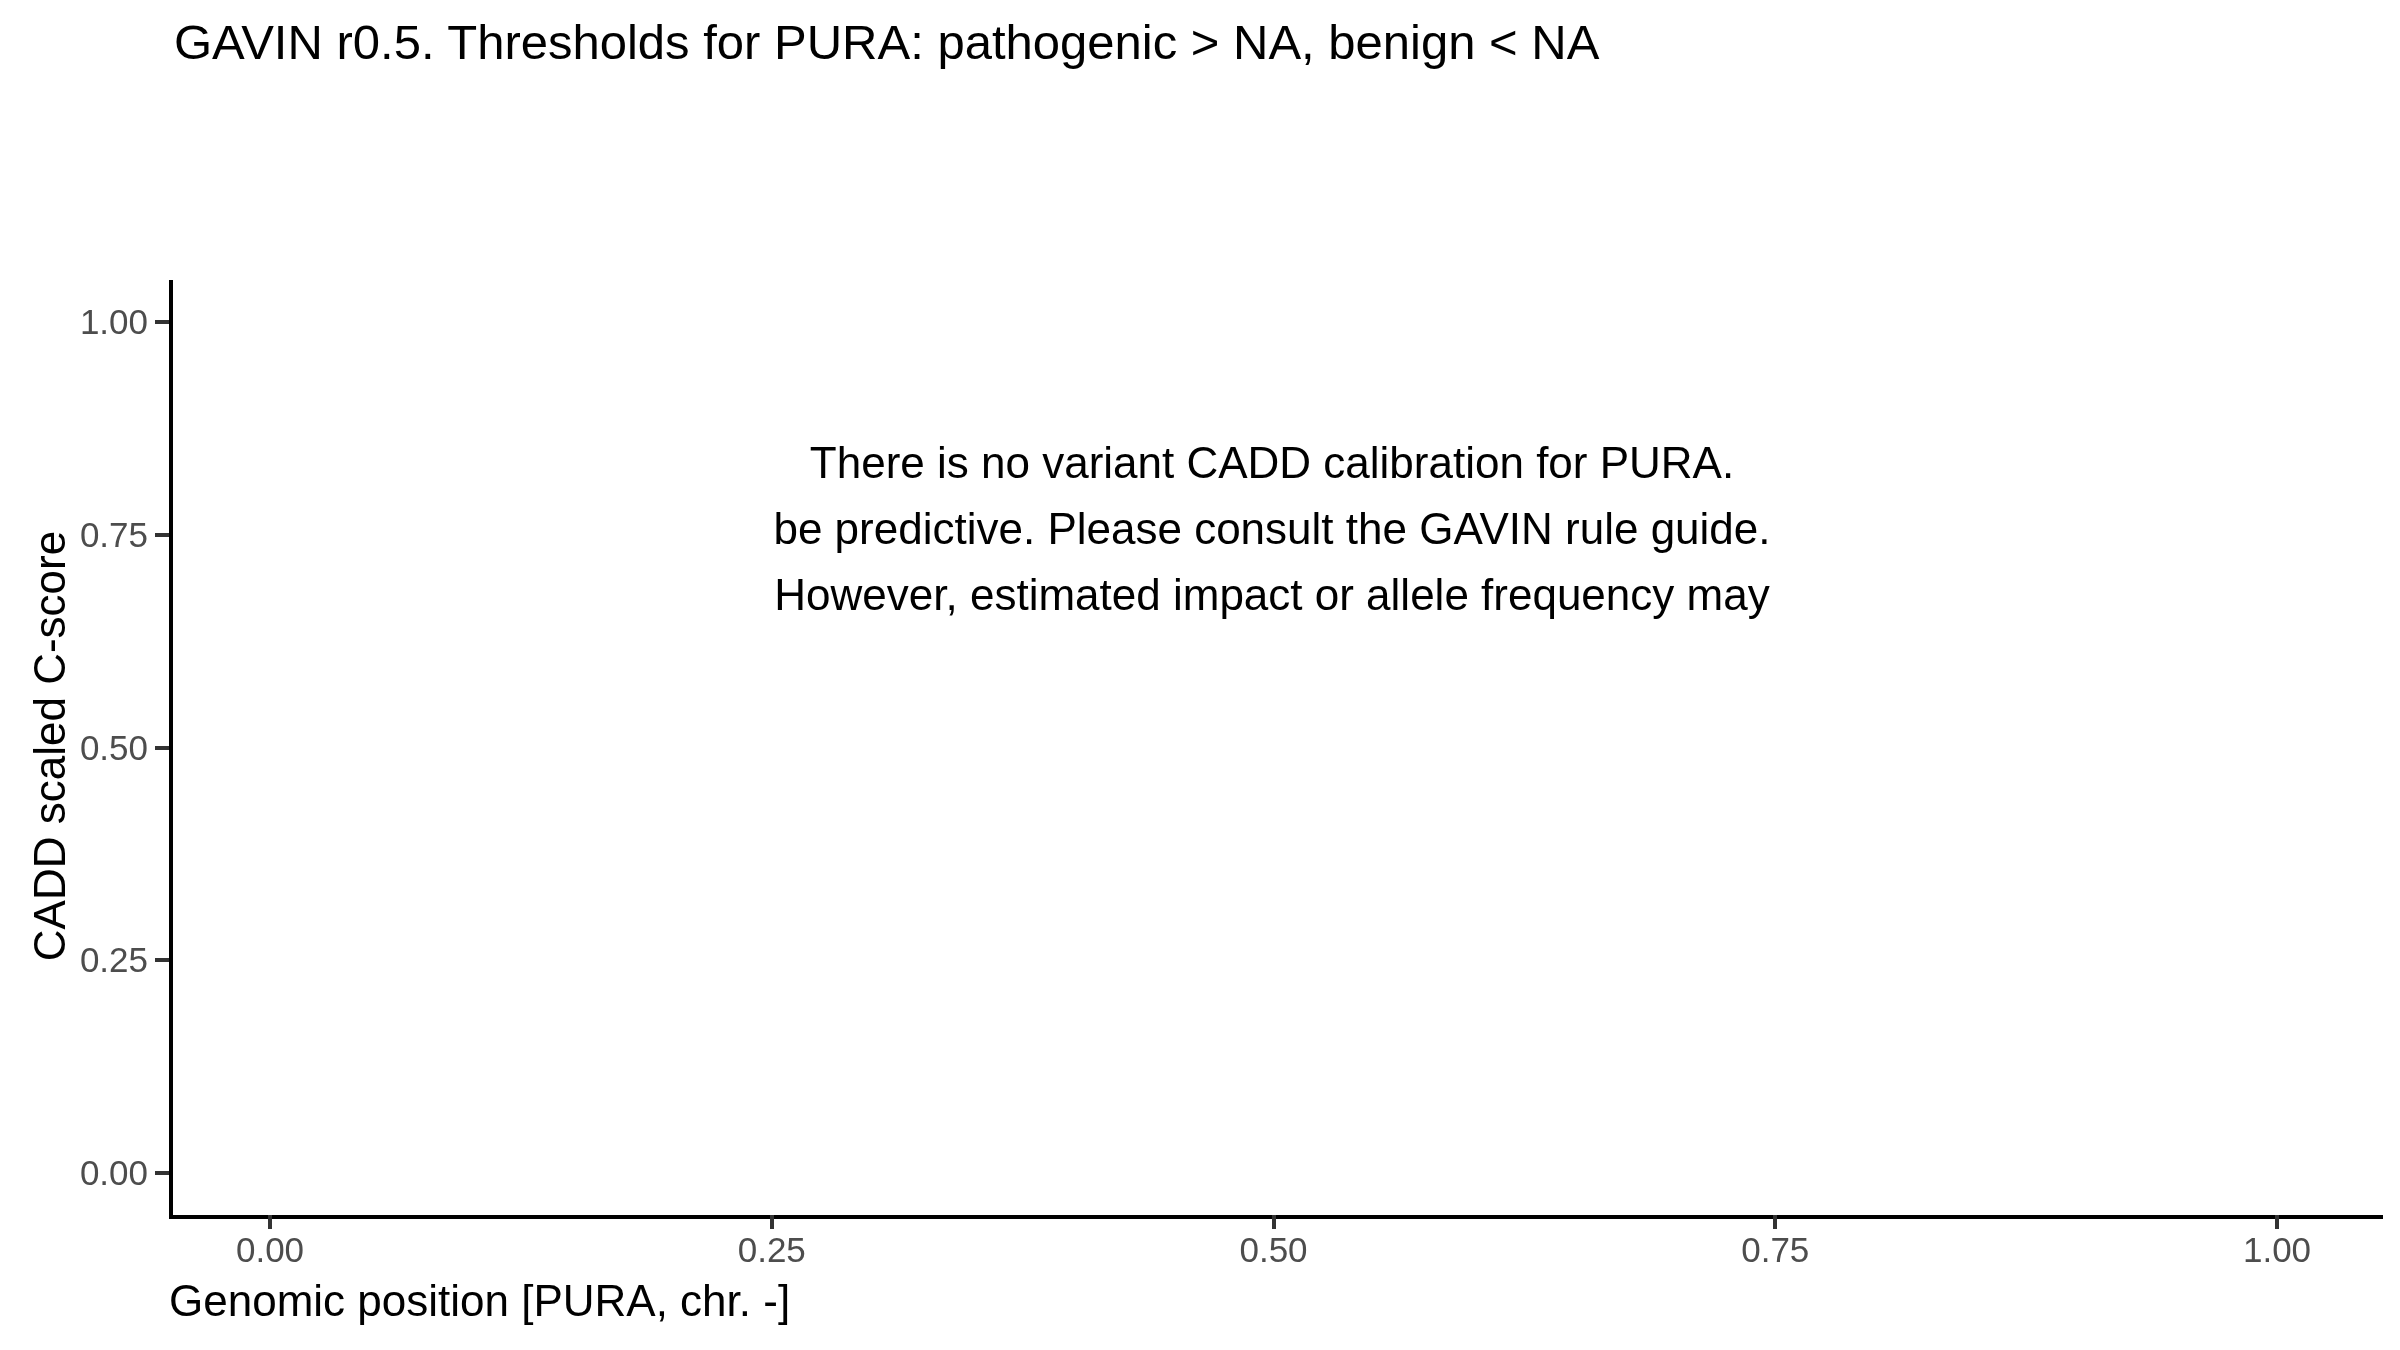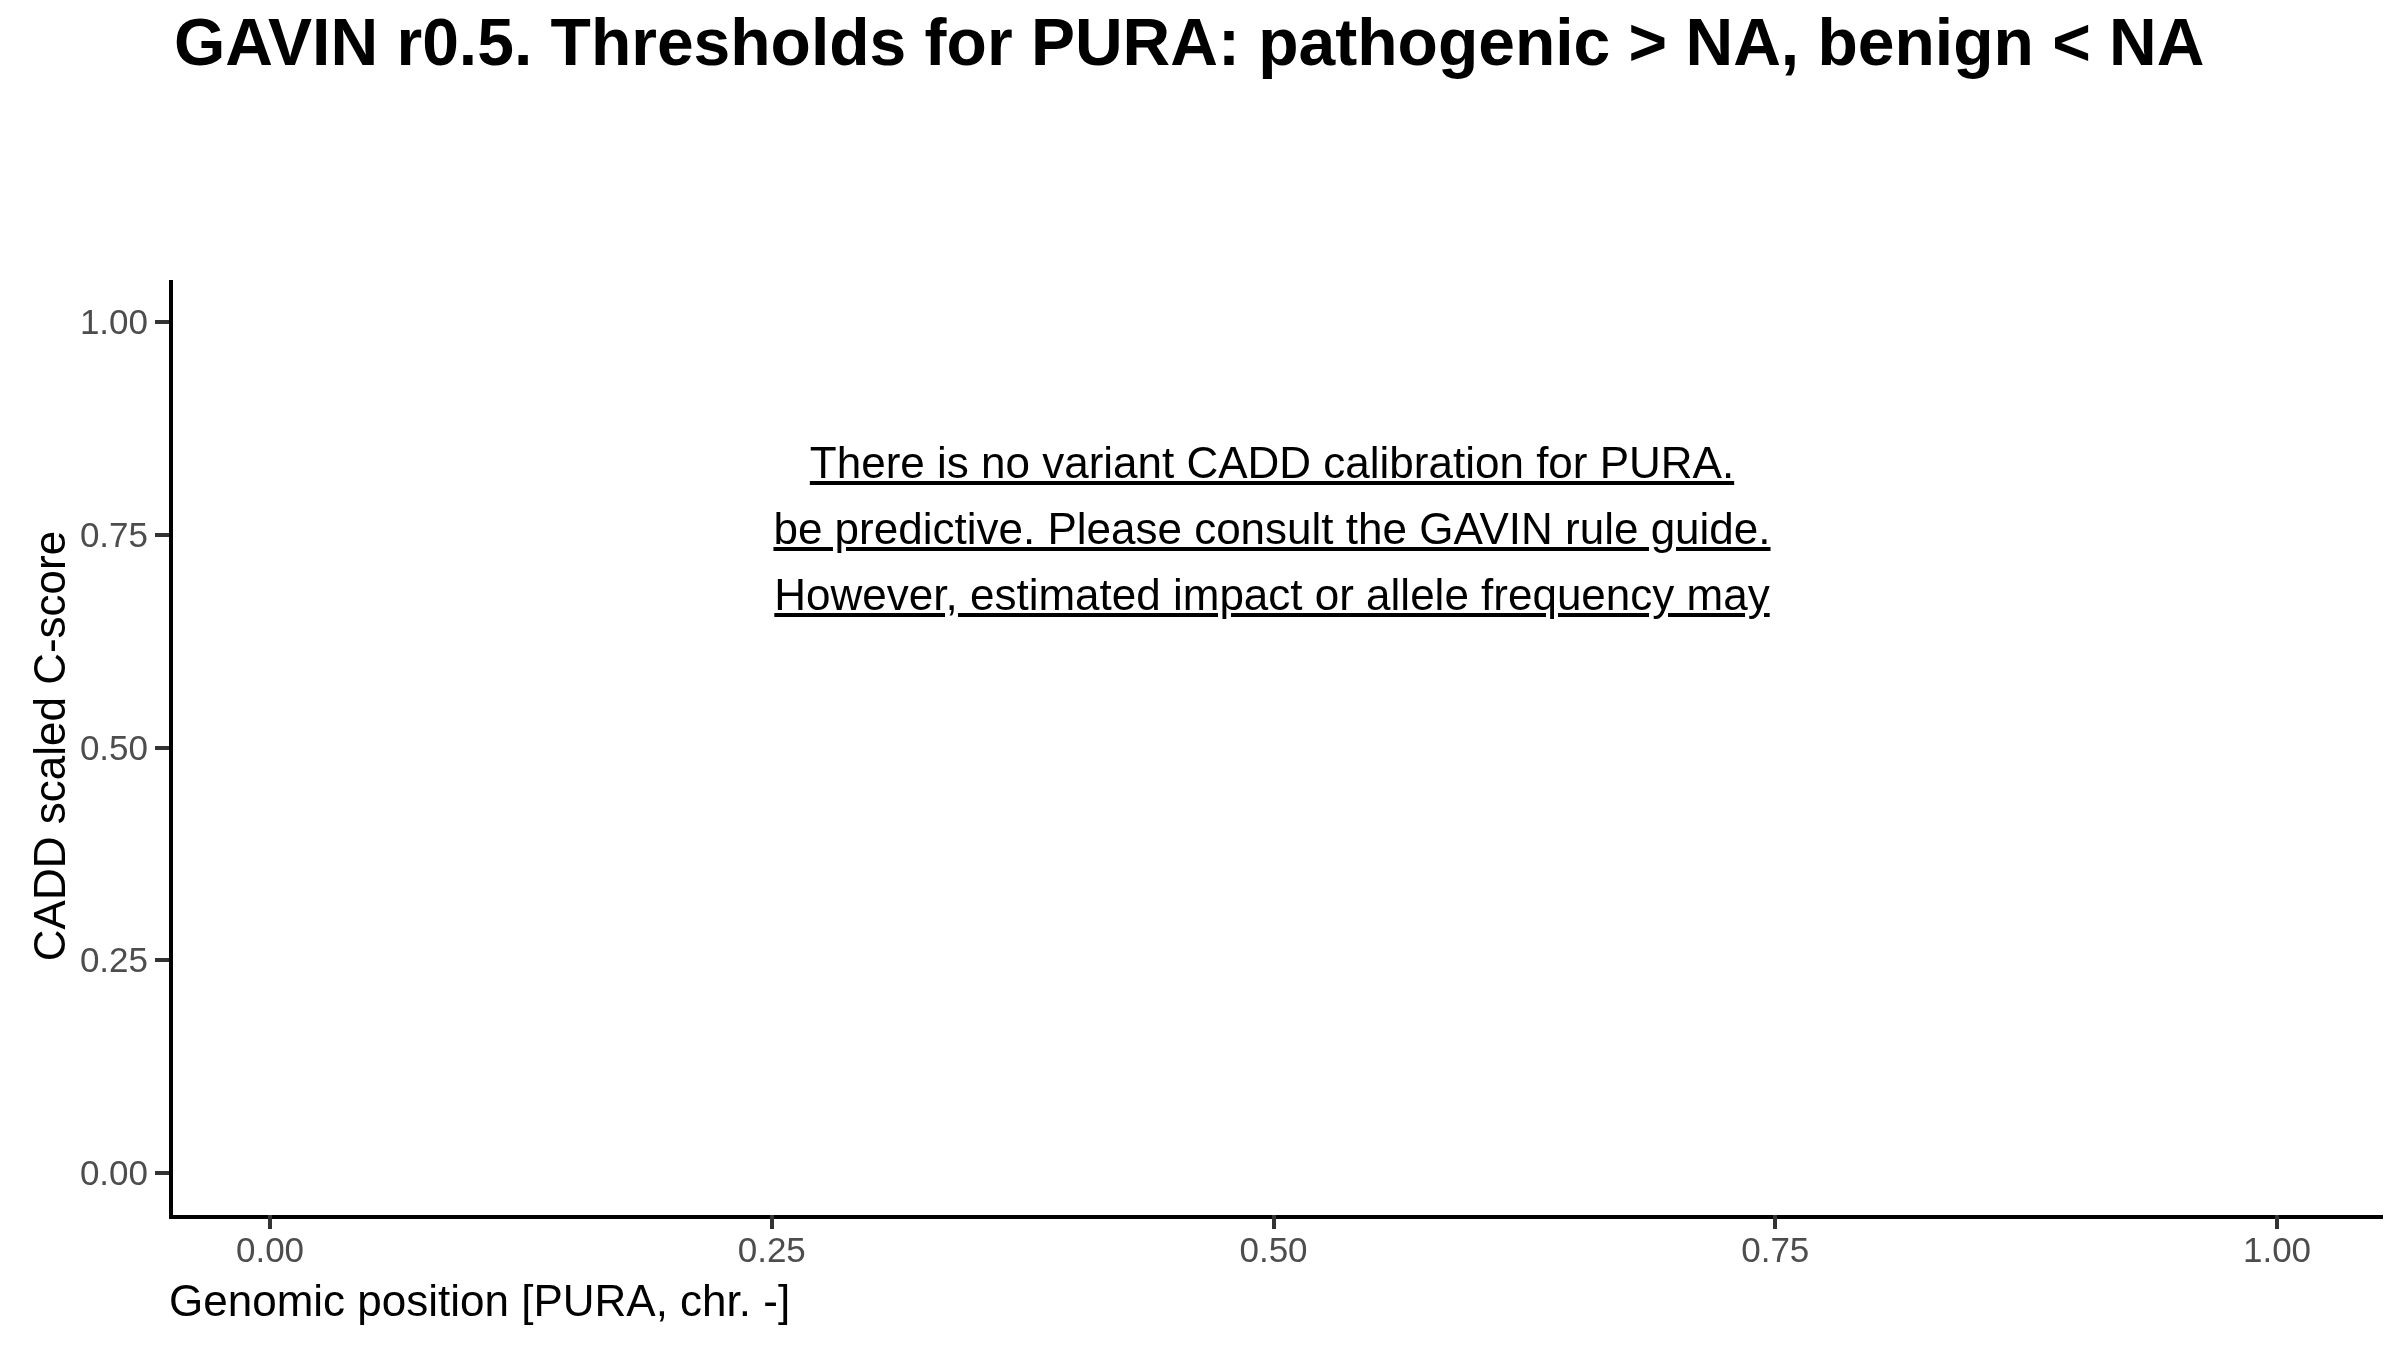--- a/index.html
+++ b/index.html
@@ -16,46 +16,44 @@
     position: relative;
     width: 2400px;
     height: 1350px;
     background: var(--background, #ffffff);
     overflow: hidden;
   }
   .chart-title {
     position: absolute;
     left: 174px;
     top: 13px;
-    font-size: 66px;
+    font-size: 49px;
     line-height: 59px;
     color: var(--text, #000000);
     white-space: nowrap;
-    font-weight: bold;
   }
   .panel {
     position: absolute;
     left: 169px;
     top: 280px;
     width: 2210px;
     height: 935px;
     border-left: 4px solid var(--axis-line, #000000);
     border-bottom: 4px solid var(--axis-line, #000000);
   }
   .annotation {
     position: absolute;
     left: 672px;
     top: 430px;
     width: 1200px;
     text-align: center;
     font-size: 44px;
     line-height: 66px;
     color: var(--text, #000000);
     white-space: nowrap;
-    text-decoration: underline;
   }
   .y-axis-title {
     position: absolute;
     left: 50px;
     top: 746px;
     transform: translate(-50%, -50%) rotate(-90deg);
     font-size: 44px;
     color: var(--text, #000000);
     white-space: nowrap;
   }

